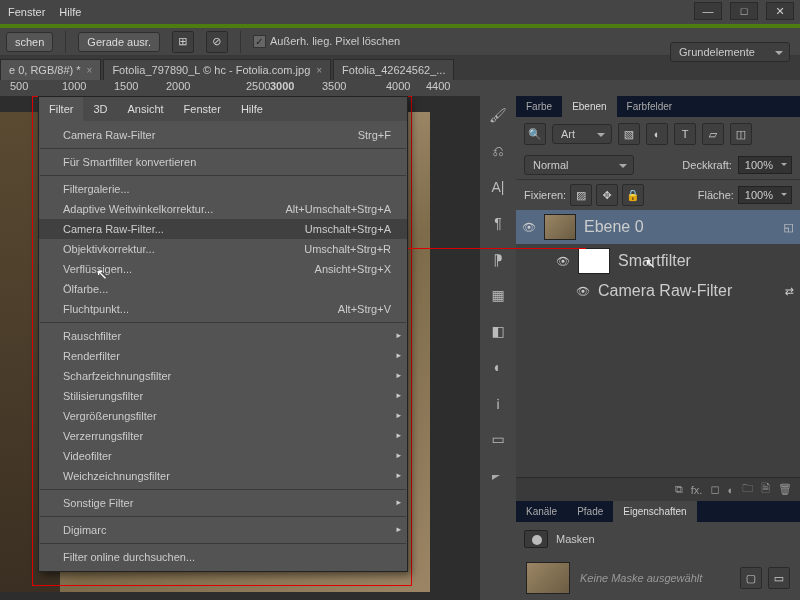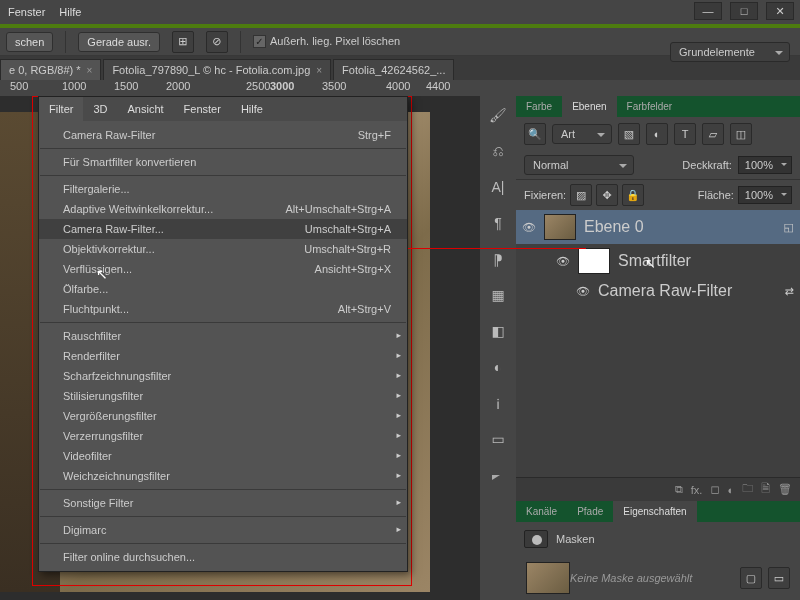--- a/index.html
+++ b/index.html
@@ -37,21 +37,21 @@
 .menu-item.disabled{color:#7a7a7a}
 .menu-item.highlight{background:#404040;color:#fff}
 .menu-item.sub::after{content:"▸";position:absolute;right:6px;color:#ccc;font-size:9px}
 .menu-item{position:relative}
 .cursor{position:absolute;left:96px;top:266px;font-size:14px;color:#fff;pointer-events:none}
 .redline{position:absolute;left:408px;top:248px;width:178px;height:1px;background:#d00}
 .tool-col{width:36px;background:#454545;display:flex;flex-direction:column;align-items:center;padding-top:8px;gap:14px}
 .tool-col .ti{width:22px;height:22px;display:flex;align-items:center;justify-content:center;color:#bbb;font-size:14px}
 .arrow-down{border:5px solid transparent;border-top-color:#aaa;margin-top:4px}
 .panels{width:284px;background:#454545;display:flex;flex-direction:column}
-.panel-tabs{display:flex;background:#14532d}
+.panel-tabs{display:flex;background:#0f172a}
 .panel-tabs span{padding:5px 10px;font-size:10px;color:#aaa}
 .panel-tabs span.active{background:#454545;color:#ddd}
 .brush-row{display:flex;align-items:center;gap:6px;padding:6px 8px;background:#454545}
 .icon-btn{width:22px;height:22px;background:#3f3f3f;border:1px solid #2a2a2a;display:flex;align-items:center;justify-content:center;border-radius:2px;font-size:11px;color:#ccc}
 .mode-row{display:flex;align-items:center;gap:6px;padding:4px 8px}
 .lock-row{display:flex;align-items:center;gap:4px;padding:4px 8px;border-top:1px solid #333}
 .layers{background:#3f3f3f;flex:1;min-height:0}
 .layer{display:flex;align-items:center;padding:4px 6px;gap:8px}
 .layer.sel{background:#556a82}
 .eye{width:14px;text-align:center;color:#ccc}
@@ -59,21 +59,21 @@
 .thumb.white{background:#fff}
 .thumb.img{background:linear-gradient(135deg,#9b8565,#6b5d42)}
 .layer .name{flex:1;font-size:16px}
 .sublayer{padding-left:40px}
 .layer-footer{height:24px;background:#3a3a3a;display:flex;align-items:center;justify-content:flex-end;gap:8px;padding:0 8px;border-top:1px solid #2a2a2a}
 .layer-footer span{color:#999;font-size:11px}
 .props{background:#454545}
 .mask-row{display:flex;align-items:center;gap:8px;padding:8px}
 .mask-icon{width:24px;height:18px;background:#3a3a3a;border:1px solid #222;border-radius:2px;position:relative}
 .mask-icon::after{content:"";position:absolute;left:7px;top:4px;width:10px;height:10px;border-radius:50%;background:#bbb}
-.no-mask{display:flex;align-items:center;gap:0;padding:6px 10px}
+.no-mask{display:flex;align-items:center;gap:10px;padding:6px 10px}
 .no-mask .th{width:44px;height:32px;background:linear-gradient(135deg,#9b8565,#6b5d42);border:1px solid #222}
 .field-box{background:#333;border:1px solid #222;padding:2px 18px 2px 6px;position:relative;min-width:48px;text-align:right}
 .field-box::after{content:"";position:absolute;right:4px;top:6px;border:3px solid transparent;border-top-color:#aaa}
 .cursor2{position:absolute;left:645px;top:256px;font-size:13px;color:#fff}
 </style>
 </head>
 <body>
 
 <div class="top-menu">
   <span>Fenster</span>

